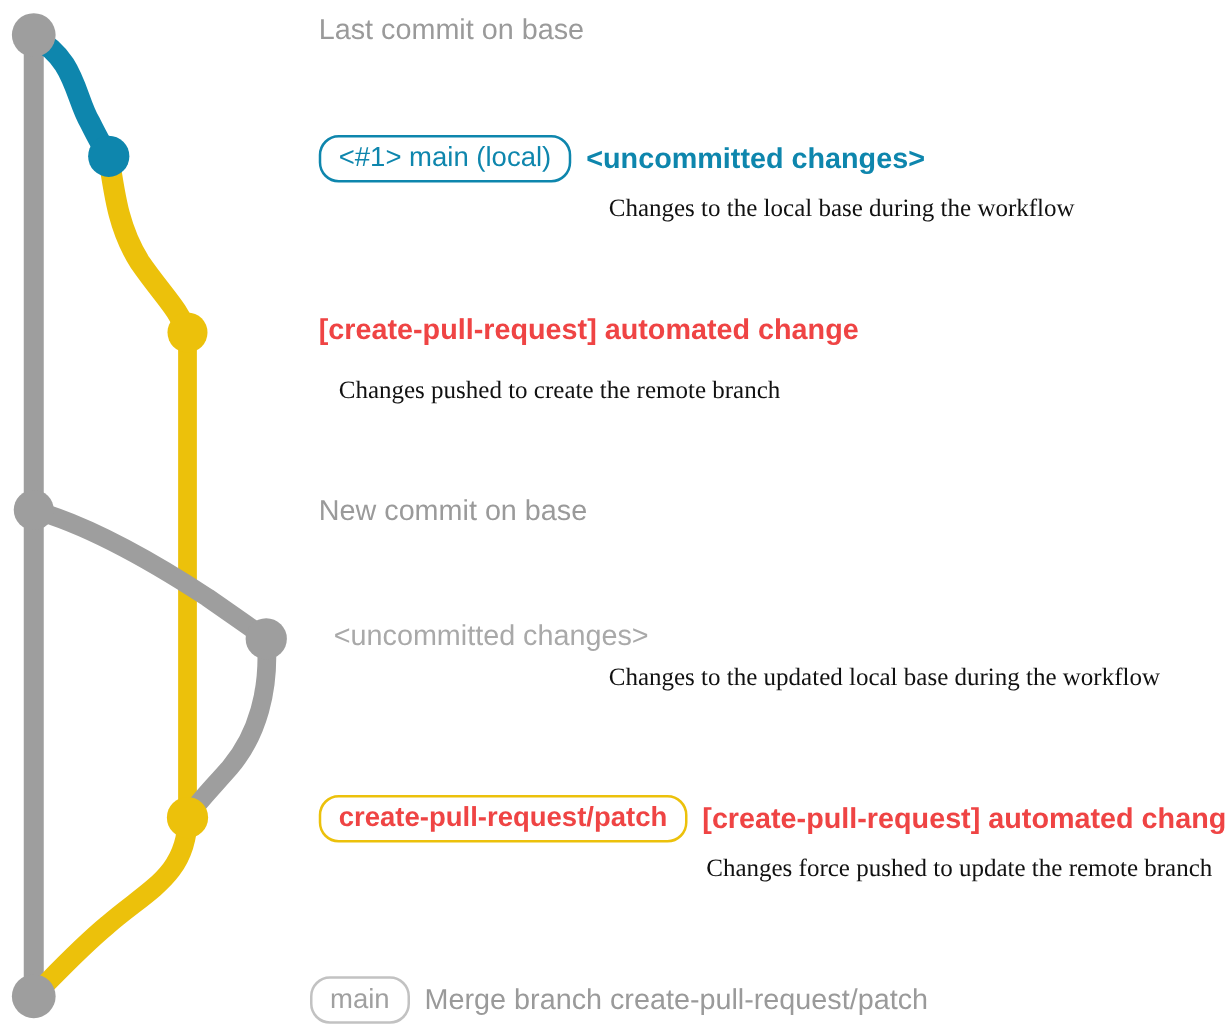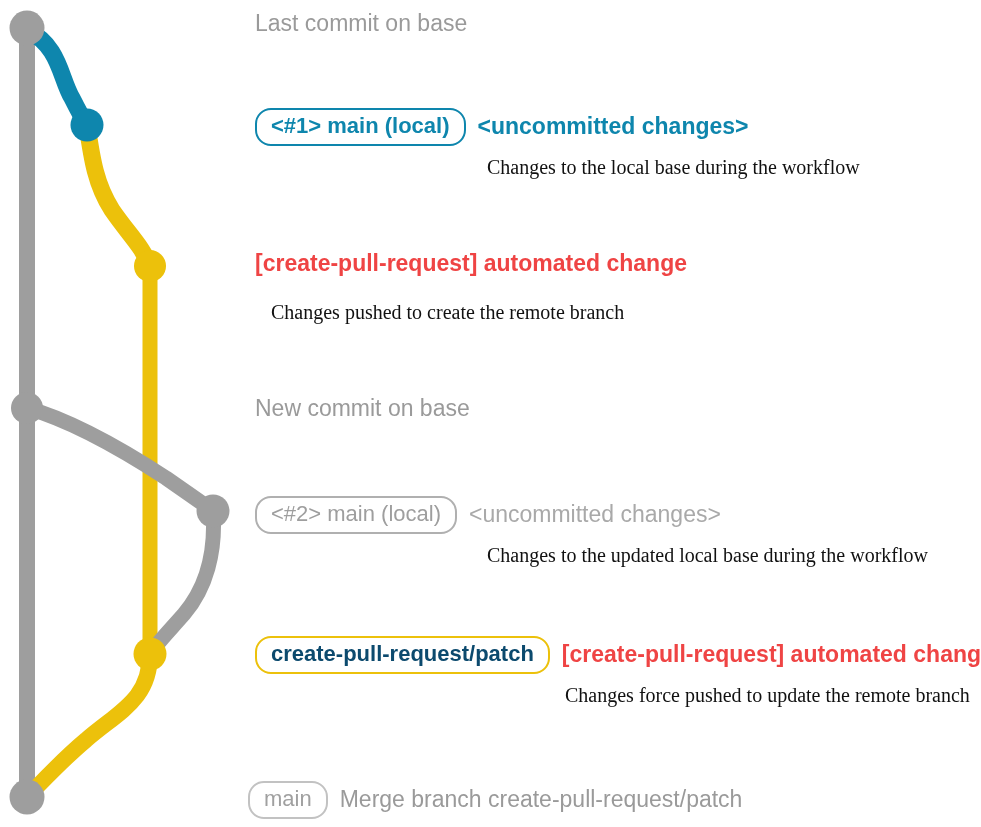--- a/index.html
+++ b/index.html
@@ -35,23 +35,23 @@
     display: inline-block;
     border: 2px solid #bdbdbd;
     border-radius: 16px;
     padding: 4px 14px 6px 14px;
     font-size: 22px;
     line-height: 1.08;
     color: #9e9e9e;
     background: #ffffff;
     font-family: "Liberation Sans", sans-serif;
   }
-  .pill.teal  { border-color: #0e86ad; color: #0e86ad; font-weight: bold; }
+  .pill.teal  { border-color: #0e86ad; color: #0e86ad; font-weight: normal; }
   .pill.gray  { border-color: #b0b0b0; color: #9e9e9e; }
-  .pill.yellow{ border-color: #ecc10b; color: #0c4a6e; font-weight: bold; }
+  .pill.yellow{ border-color: #ecc10b; color: #ef4444; font-weight: bold; }
   .pill.plain { border-color: #c2c2c2; color: #a0a0a0; }
 
   .subject {
     font-size: 23px;
     line-height: 1.1;
     font-family: "Liberation Sans", sans-serif;
   }
   .subject.teal   { color: #0e86ad; font-weight: bold; }
   .subject.gray   { color: #a9a9a9; }
   .subject.yellow { color: #ef4444; font-weight: bold; }
@@ -122,21 +122,20 @@
   </div>
 
   <div class="block" style="left:255px; top:396px;">
     <div class="headline">
       <span class="subject muted">New commit on base</span>
     </div>
   </div>
 
   <div class="block" style="left:255px; top:496px;">
     <div class="headline">
-      <span class="pill gray">&lt;#2&gt; main (local)</span>
       <span class="spacer-after-pill"></span>
       <span class="subject gray">&lt;uncommitted changes&gt;</span>
     </div>
     <div class="note" style="margin-left:232px; margin-top:10px;">Changes to the updated local base during the workflow</div>
   </div>
 
   <div class="block" style="left:255px; top:636px;">
     <div class="headline">
       <span class="pill yellow">create-pull-request/patch</span>
       <span class="spacer-after-pill"></span>

